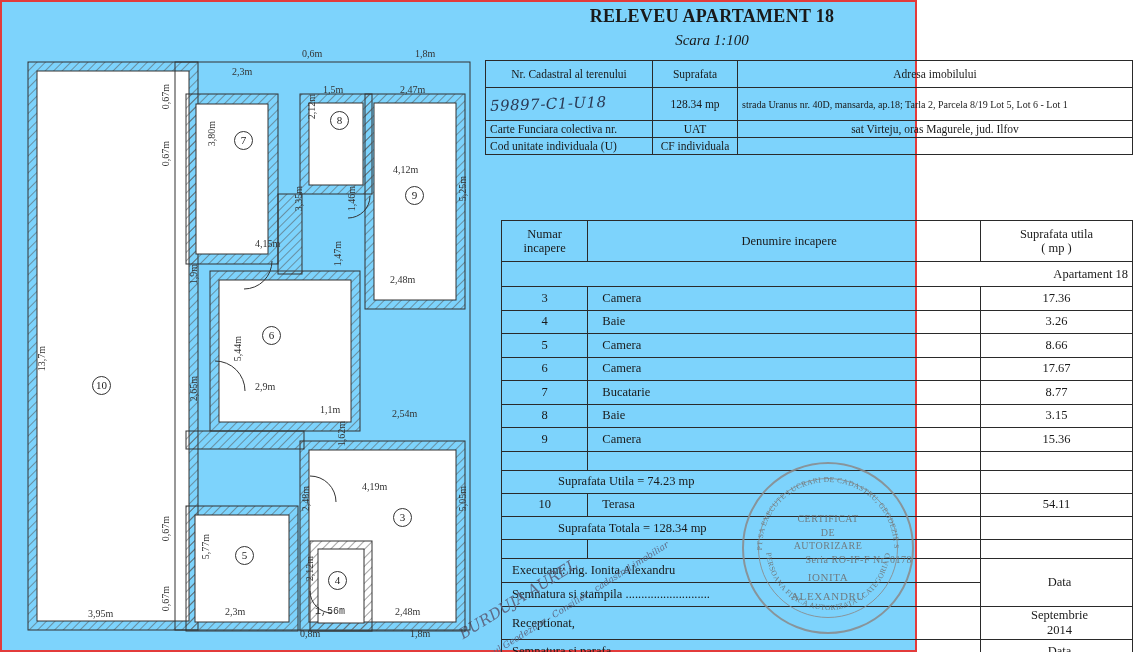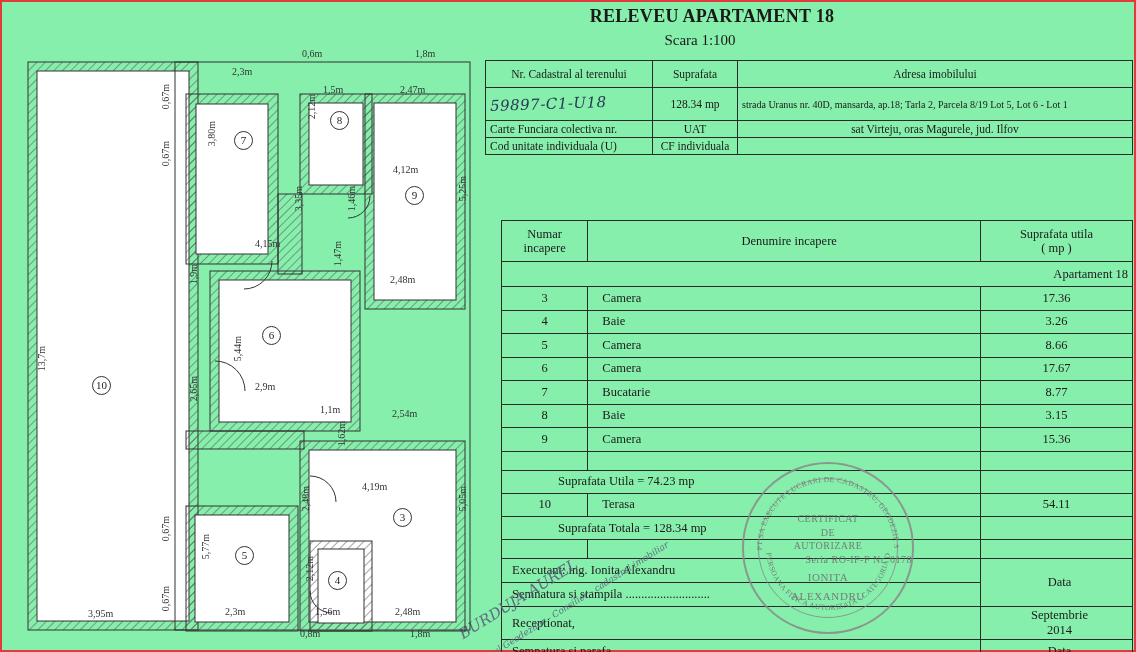--- a/index.html
+++ b/index.html
@@ -5,34 +5,34 @@
   html,body{margin:0;padding:0;}
   body{
     width:1136px;height:652px;
     background:#ffffff;
     font-family:"Liberation Serif", serif;
     color:#1a1a1a;
     overflow:hidden;
     position:relative;
   }
   #page{
-    position:absolute;left:0;top:0;width:1136px;height:652px;
+    position:absolute;left:0;top:0;width:917px;height:652px;
     border:2px solid #e33b3b;
     box-sizing:border-box;
-    background:#86efac;
+    background:#7dd3fc;
   }
 
   
   .doc-title{
     position:absolute;left:430px;top:4px;width:560px;
     text-align:center;font-size:18px;font-weight:bold;letter-spacing:.3px;
   }
   .doc-scale{
-    position:absolute;left:418px;top:30px;width:560px;
-    text-align:center;font-size:15px;
+    position:absolute;left:430px;top:30px;width:560px;
+    text-align:center;font-size:15px;font-style:italic;
   }
 
   
   .hdr{
     position:absolute;left:483px;top:58px;width:648px;
     border-collapse:collapse;font-size:11.5px;
   }
   .hdr td{border:1px solid #2a2a2a;padding:2px 4px;vertical-align:middle;}
   .hdr .ctr{text-align:center;}
   .hdr .h-row1 td{height:22px;}
@@ -342,20 +342,20 @@
     <div class="lbl" style="left:382px;top:362px;">2,54m</div>
     <div class="lbl vert" style="left:326px;top:375px;">1,62m</div>
     <div class="lbl" style="left:352px;top:435px;">4,19m</div>
     <div class="lbl vert" style="left:290px;top:440px;">2,48m</div>
     <div class="lbl vert" style="left:150px;top:470px;">0,67m</div>
     <div class="lbl vert" style="left:190px;top:488px;">5,77m</div>
     <div class="lbl vert" style="left:294px;top:510px;">2,12m</div>
     <div class="lbl vert" style="left:447px;top:440px;">5,05m</div>
     <div class="lbl vert" style="left:150px;top:540px;">0,67m</div>
     <div class="lbl" style="left:215px;top:560px;">2,3m</div>
-    <div class="lbl" style="left:305px;top:560px;">1,56m</div>
+    <div class="lbl" style="left:305px;top:560px;font-family:Liberation Mono, monospace;">1,56m</div>
     <div class="lbl" style="left:385px;top:560px;">2,48m</div>
     <div class="lbl" style="left:78px;top:562px;">3,95m</div>
     <div class="lbl" style="left:290px;top:582px;">0,8m</div>
     <div class="lbl" style="left:400px;top:582px;">1,8m</div>
   </div>
 
 </div>
 
 </body></html>

